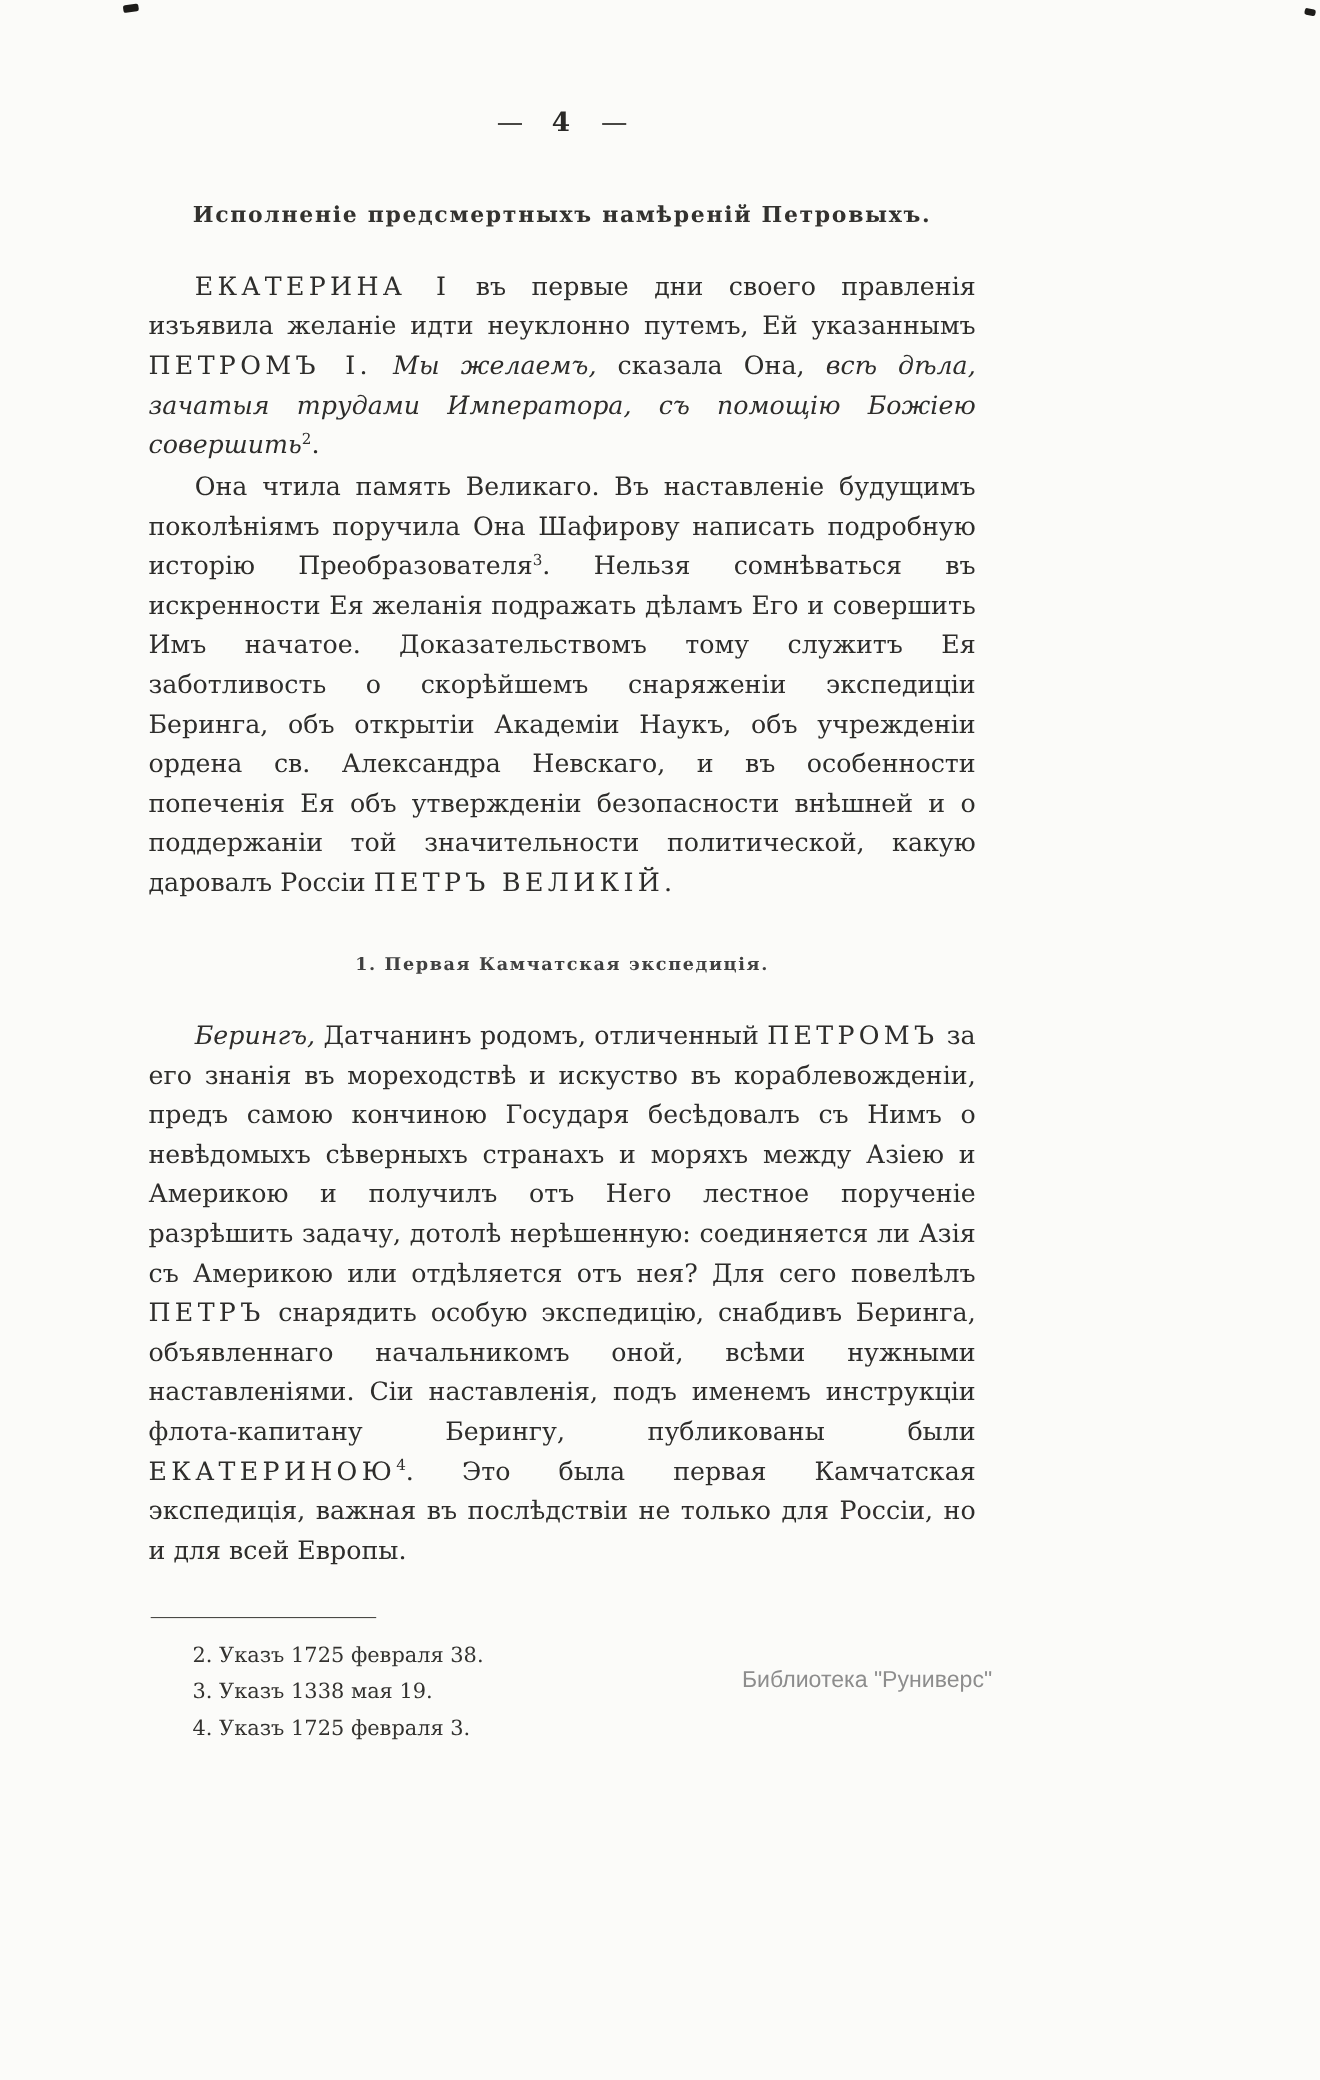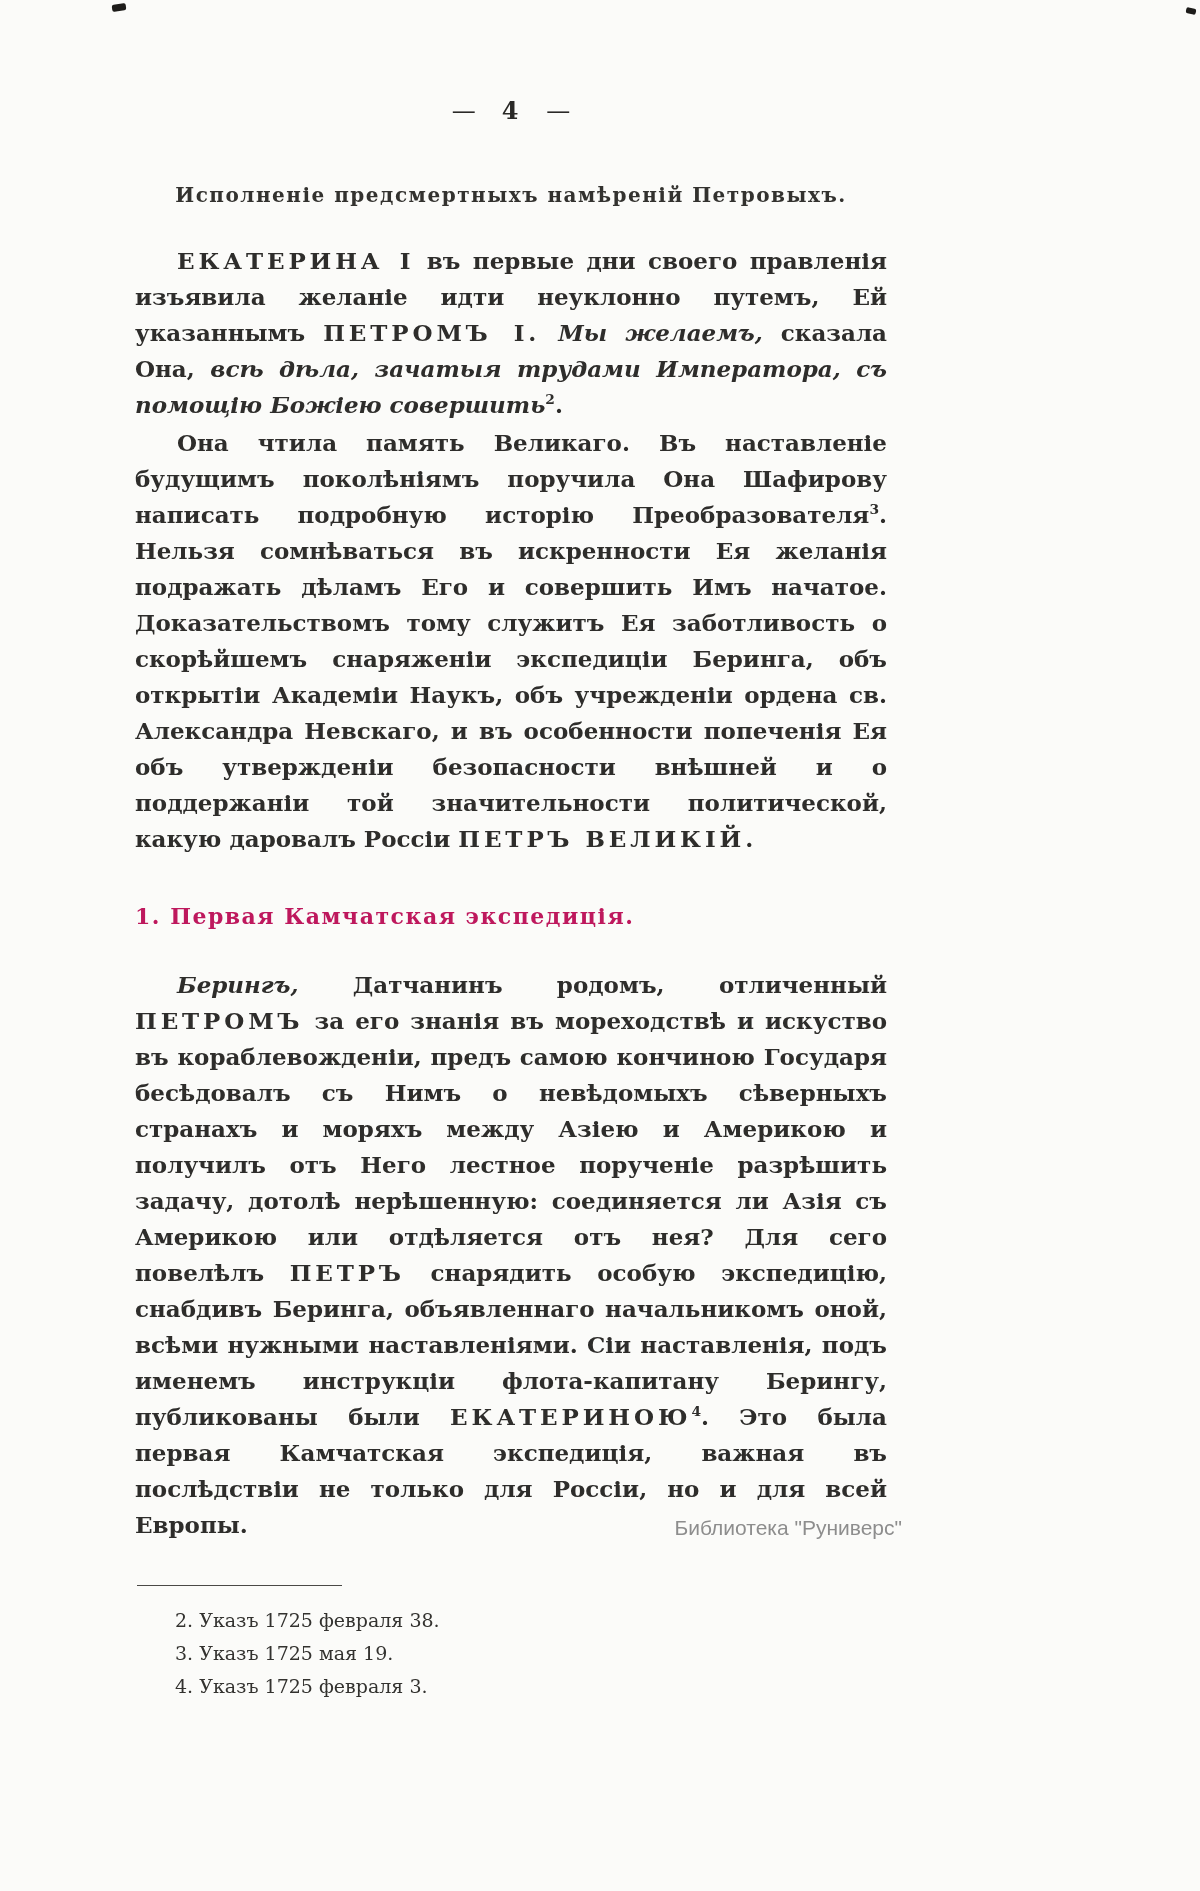--- a/index.html
+++ b/index.html
@@ -41,33 +41,33 @@
     margin-bottom: 36px;
     color: #33322f;
   }
 
   .para {
     margin: 0 0 2px 0;
     font-size: 23px;
     line-height: 36px;
     text-align: justify;
     text-indent: 42px;
-    font-weight: 700;
+    font-weight: 400;
   }
   .caps { letter-spacing: 0.17em; }
   .it { font-style: italic; }
   .sup { vertical-align: super; font-size: 0.6em; line-height: 0; }
 
   .section-heading {
-    text-align: left;
-    font-size: 22px;
+    text-align: center;
+    font-size: 16px;
     font-weight: bold;
     letter-spacing: 1.5px;
     margin: 46px 0 38px 0;
-    color: #be185d;
+    color: #404040;
   }
 
   .footnote-block { margin-top: 42px; }
   .footnote-rule {
     width: 205px;
     height: 0;
     border-top: 1.5px solid #4a4946;
     margin: 0 0 18px 2px;
   }
   .footnote {
@@ -109,21 +109,21 @@
     <div class="section-heading">1. Первая Камчатская экспедиція.</div>
 
     <div id="section-paragraphs">
         <p class="para"><span class="it">Берингъ,</span><span> Датчанинъ родомъ, отличенный </span><span class="caps">ПЕТРОМЪ</span><span> за его знанія въ мореходствѣ и искуство въ кораблевожденіи, предъ самою кончиною Государя бесѣдовалъ съ Нимъ о невѣдомыхъ сѣверныхъ странахъ и моряхъ между Азіею и Америкою и получилъ отъ Него лестное порученіе разрѣшить задачу, дотолѣ нерѣшенную: соединяется ли Азія съ Америкою или отдѣляется отъ нея? Для сего повелѣлъ </span><span class="caps">ПЕТРЪ</span><span> снарядить особую экспедицію, снабдивъ Беринга, объявленнаго начальникомъ оной, всѣми нужными наставленіями. Сіи наставленія, подъ именемъ инструкціи флота-капитану Берингу, публикованы были </span><span class="caps">ЕКАТЕРИНОЮ</span><span class="sup">4</span><span>. Это была первая Камчатская экспедиція, важная въ послѣдствіи не только для Россіи, но и для всей Европы.</span></p>
       </div>
 
     <div class="footnote-block">
       <div class="footnote-rule"></div>
       <div id="footnotes">
           <div class="footnote">2. Указъ 1725 февраля 38.</div>
-          <div class="footnote">3. Указъ 1725 мая 19.</div>
+          <div class="footnote">3. Указъ 1338 мая 19.</div>
           <div class="footnote">4. Указъ 1725 февраля 3.</div>
         </div>
     </div>
 
   </div>
 
   <div class="watermark">Библиотека "Руниверс"</div>
 
 </div>
 

